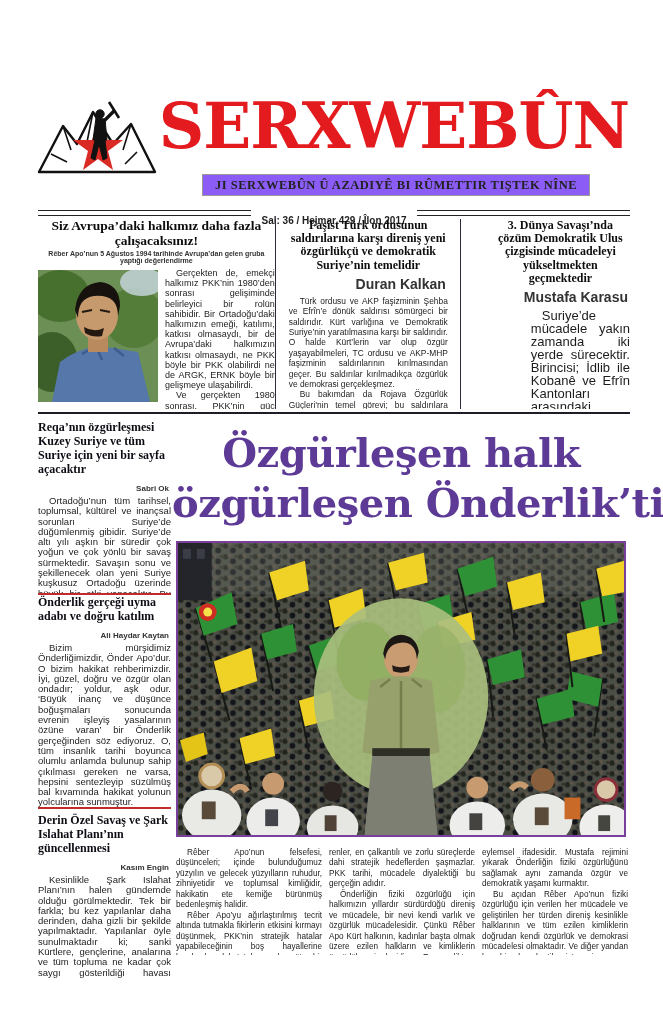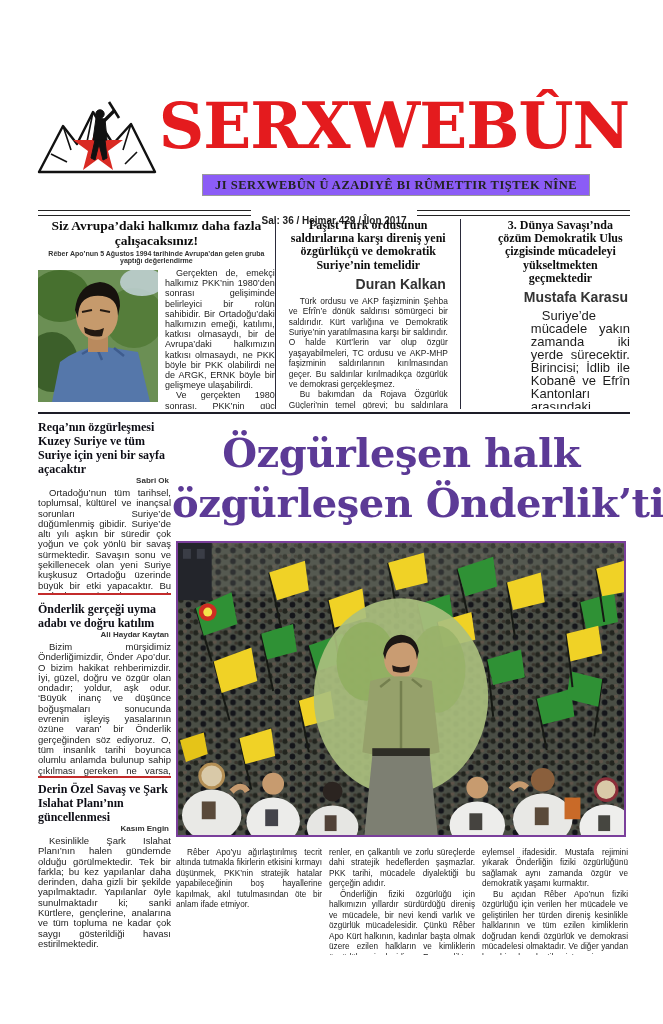--- a/index.html
+++ b/index.html
@@ -34,24 +34,24 @@
   .tcol3 .t-body{font-size:13px;line-height:13px;margin-left:40px;}
   .para{text-indent:11px;margin:0;}
   .portrait{float:left;width:120px;height:132px;margin:2px 7px 2px 0;}
 
   .mid-rule{position:absolute;left:38px;top:412px;width:592px;border-top:2.5px solid #1d1d28;}
 
   
   .sidebar{position:absolute;left:38px;top:420px;width:133px;}
   .sb-article{overflow:hidden;box-sizing:border-box;}
   .sb-a{height:173px;}
-  .sb-b{height:183px;border-top:2px solid #c32b2b;padding-top:7px;}
+  .sb-b{height:214px;border-top:2px solid #c32b2b;}
   .sb-c{height:172px;border-top:2px solid #c32b2b;padding-top:4px;}
   .sb-title{font-family:"Liberation Serif",serif;font-weight:bold;font-size:12px;line-height:14px;color:#0c0c14;}
-  .sb-byline{font-size:8px;font-weight:bold;text-align:right;color:#333;margin:0 2px 3px 0;}
+  .sb-byline{font-size:8px;font-weight:bold;text-align:right;color:#333;margin:8px 2px 3px 0;}
   .sb-body{font-size:9.5px;line-height:10.3px;text-align:justify;}
 
   
   .feature{position:absolute;left:172px;top:424px;width:458px;height:540px;}
   .headline{text-align:center;font-family:"DejaVu Serif","Liberation Serif",serif;font-weight:bold;
     color:#5c3a96;font-size:40px;line-height:50px;letter-spacing:-.5px;padding-top:4px;white-space:nowrap;}
   .photo-frame{position:absolute;left:4px;top:117px;width:450px;height:296px;border:2px solid #7a3f9b;
     box-sizing:border-box;overflow:hidden;}
   .photo-frame svg{display:block;width:100%;height:100%;}
   .f-cols{position:absolute;left:4px;top:424px;width:452px;height:107px;display:flex;overflow:hidden;}
@@ -278,20 +278,21 @@
           <path d="M336,250 Q344,240 352,248" stroke="#c79b6f" stroke-width="6" fill="none"></path>
           <rect x="390" y="258" width="16" height="22" fill="#c96a28"></rect>
           <circle cx="34" cy="236" r="12" fill="none" stroke="#b48f55" stroke-width="3"></circle>
           <circle cx="432" cy="250" r="11" fill="none" stroke="#8c2f3a" stroke-width="3"></circle>
         </g>
       </svg>
     </div>
 
     <div class="f-cols">
       <div class="f-col">
+        <p class="para">Rêber Apo’nun felsefesi, düşünceleri; içinde bulunduğumuz yüzyılın ve gelecek yüzyılların ruhudur, zihniyetidir ve toplumsal kimliğidir, hakikatin ete kemiğe bürünmüş bedenleşmiş halidir.</p>
         <p class="para">Rêber Apo’yu ağırlaştırılmış tecrit altında tutmakla fikirlerin etkisini kırmayı düşünmek, PKK’nin stratejik hatalar yapabileceğinin boş hayallerine kapılmak, akıl tutulmasından öte bir anlam ifade etmiyor.</p>
 
       </div>
       <div class="f-col">
         <p class="para" style="text-indent:0">renler, en çalkantılı ve zorlu süreçlerde dahi stratejik hedeflerden şaşmazlar. PKK tarihi, mücadele diyalektiği bu gerçeğin adıdır.</p>
         <p class="para">Önderliğin fiziki özgürlüğü için halkımızın yıllardır sürdürdüğü direniş ve mücadele, bir nevi kendi varlık ve özgürlük mücadelesidir. Çünkü Rêber Apo Kürt halkının, kadınlar başta olmak üzere ezilen halkların ve kimliklerin özgürlük iradesidir. Egemenlikten, sömürgecilikten tümden arındırılmış özgür, eşit ve demokratik yaşam seçeneğinin kurumsal, kurumsal ve</p>
       </div>
       <div class="f-col">
         <p class="para" style="text-indent:0">eylemsel ifadesidir. Mustafa rejimini yıkarak Önderliğin fiziki özgürlüğünü sağlamak aynı zamanda özgür ve demokratik yaşamı kurmaktır.</p>
         <p class="para">Bu açıdan Rêber Apo’nun fiziki özgürlüğü için verilen her mücadele ve geliştirilen her türden direniş kesinlikle halklarının ve tüm ezilen kimliklerin doğrudan kendi özgürlük ve demokrasi mücadelesi olmaktadır. Ve diğer yandan her bir demokratik sistem inşası ve mücadelesi Rêber Apo’nun özgürlüğüne hizmet edecektir.</p>

